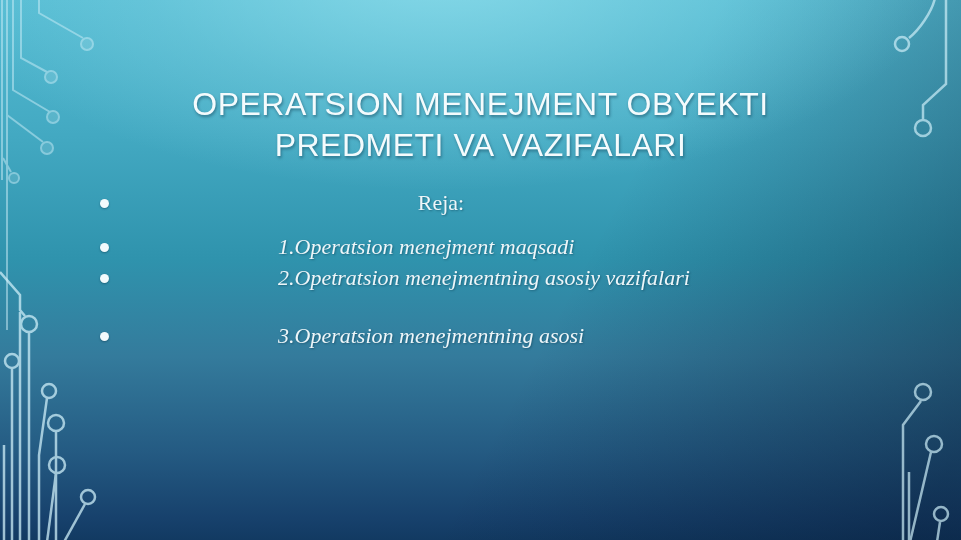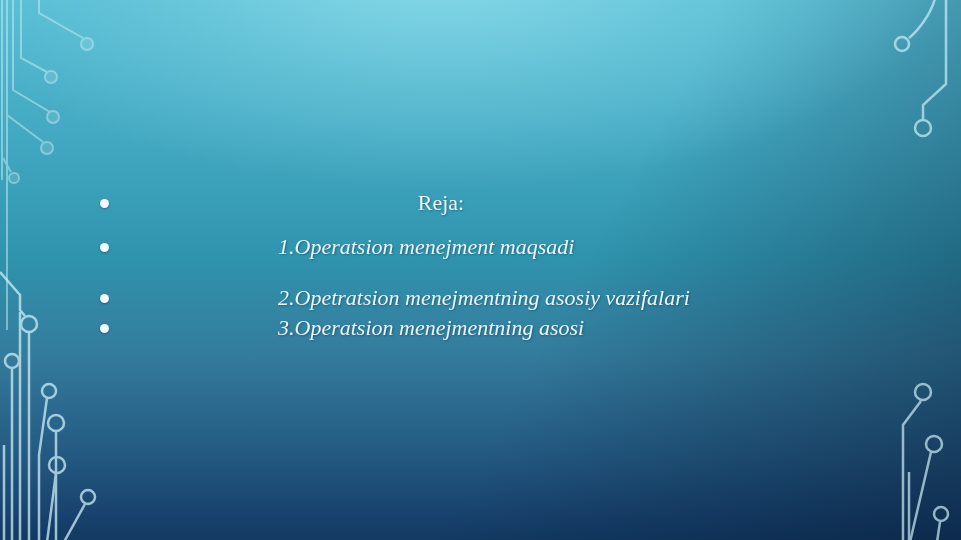--- a/index.html
+++ b/index.html
@@ -69,22 +69,22 @@
     text-align: center;
   }
   .bullet-text-indented {
     position: absolute;
     left: 278px;
     white-space: nowrap;
     font-style: italic;
   }
   .row-0 { top: 189px; }
   .row-1 { top: 233px; }
-  .row-2 { top: 284px; text-align: right; }
-  .row-3 { top: 314px; }
+  .row-2 { top: 264px; text-align: right; }
+  .row-3 { top: 322px; }
 </style>
 </head>
 <body>
 
 <div class="stage">
 
   <svg class="circuit left" viewBox="0 0 130 540" fill="none">
     <g stroke="#cdeef8" stroke-width="2" opacity="0.5">
       <path d="M2,-2 V180"></path>
       <path d="M7,-2 V330"></path>
@@ -127,20 +127,24 @@
       <circle cx="92" cy="392" r="8"></circle>
       <path d="M90,401 L72,425 V542"></path>
       <path d="M78,472 V542"></path>
       <circle cx="103" cy="444" r="8"></circle>
       <path d="M100,452 L79,542"></path>
       <circle cx="110" cy="514" r="7"></circle>
       <path d="M109,522 L106,542"></path>
     </g>
   </svg>
 
+  <h1 class="title">
+    <span>OPERATSION MENEJMENT OBYEKTI</span>
+    <span>PREDMETI VA VAZIFALARI</span>
+  </h1>
 
   <div>
 
     <div class="bullet-row row-0">
       <span class="bullet-dot"></span>
       <span class="bullet-text-centered">Reja:</span>
     </div>
 
     <div class="bullet-row row-1">
       <span class="bullet-dot"></span>

